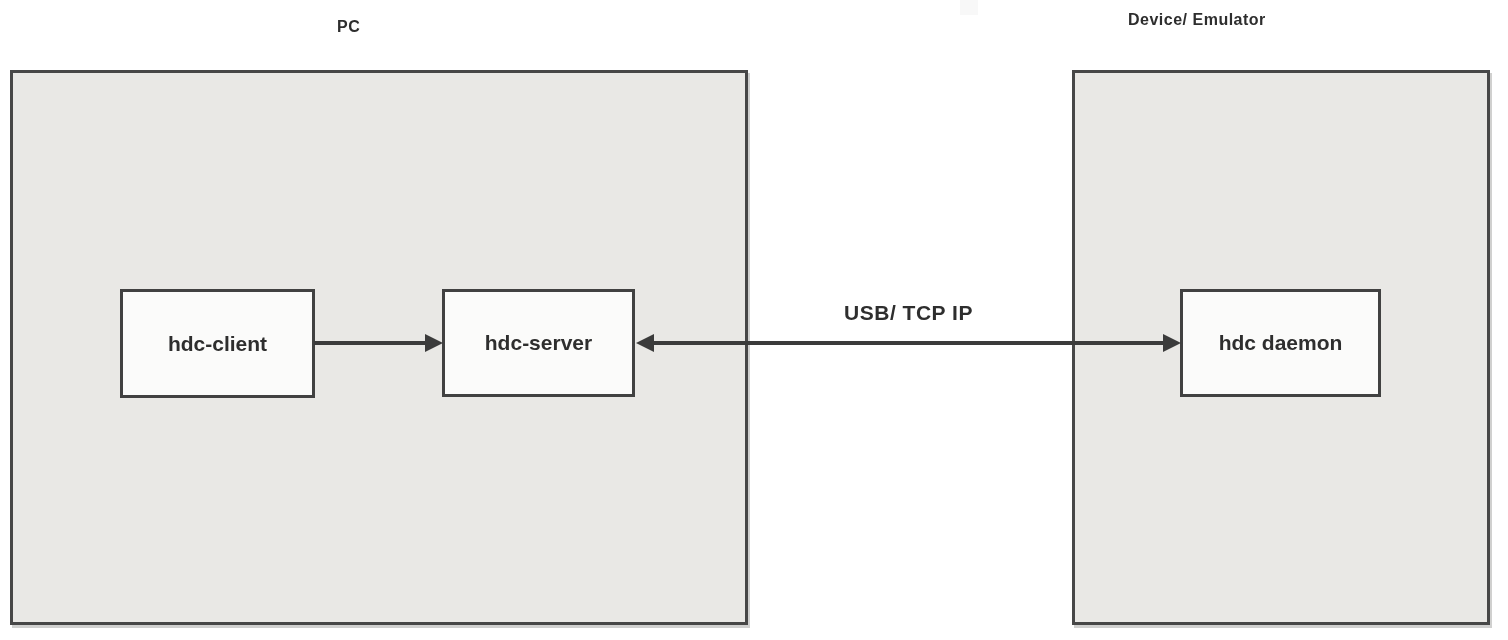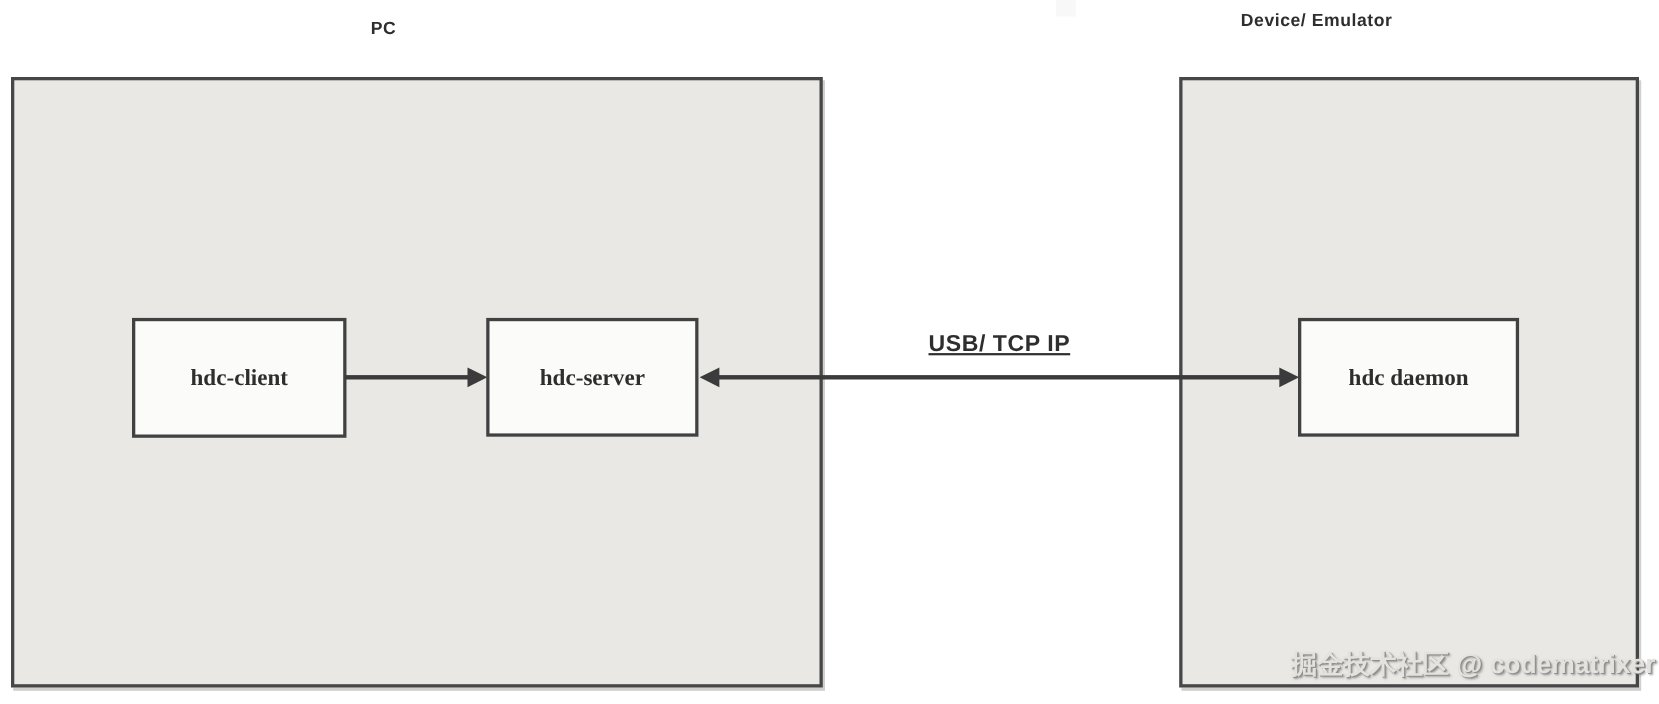--- a/index.html
+++ b/index.html
@@ -44,21 +44,20 @@
     box-sizing: border-box;
     background: var(--node-fill, #fbfbfa);
     border: 3px solid var(--node-border, #414141);
     display: flex;
     align-items: center;
     justify-content: center;
     font-size: 21px;
     font-weight: bold;
     color: var(--text, #2e2e2e);
     white-space: nowrap;
-    font-family: Liberation Serif, serif;
   }
   .node.client { left: 120px;  top: 289px; width: 195px; height: 109px; }
   .node.server { left: 442px;  top: 289px; width: 193px; height: 108px; }
   .node.daemon { left: 1180px; top: 289px; width: 201px; height: 108px; }
   .arrow-line {
     position: absolute;
     top: 341px;
     height: 4px;
     background: var(--arrow, #3b3b3b);
   }
@@ -77,21 +76,20 @@
   .arrow-head.h2l { left: 636px; }
   .arrow-head.h2r { left: 1163px; }
   .edge-label {
     position: absolute;
     left: 650px; top: 301px; width: 517px;
     text-align: center;
     font-size: 21px;
     font-weight: bold;
     color: var(--text, #2e2e2e);
     letter-spacing: 0.5px;
-    text-decoration: underline;
   }
   .watermark {
     position: absolute;
     top: 588px;
     right: 3px;
     font-size: 24px;
     font-weight: bold;
     color: #e3e2df;
     text-shadow: 1px 1px 0 #8f8f8d, 2px 2px 2px rgba(80,80,80,0.55);
     white-space: nowrap;
@@ -125,15 +123,14 @@
 
   <div class="arrow-line a1"></div>
   <div class="arrow-head right h1"></div>
 
   <div class="arrow-line a2"></div>
   <div class="arrow-head left h2l"></div>
   <div class="arrow-head right h2r"></div>
 
   <div class="edge-label">USB/ TCP IP</div>
 
-  <div class="watermark">掘金技术社区 @ codematrixer</div>
 
 </div>
 
 </body></html>

